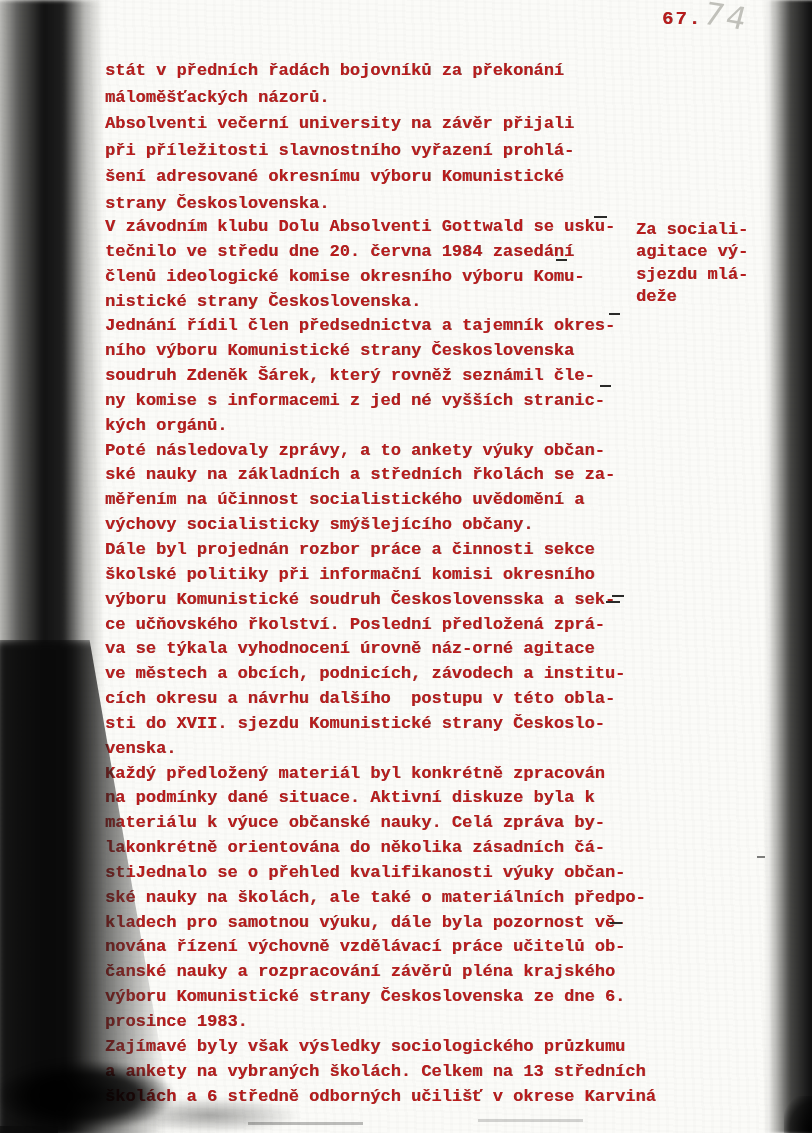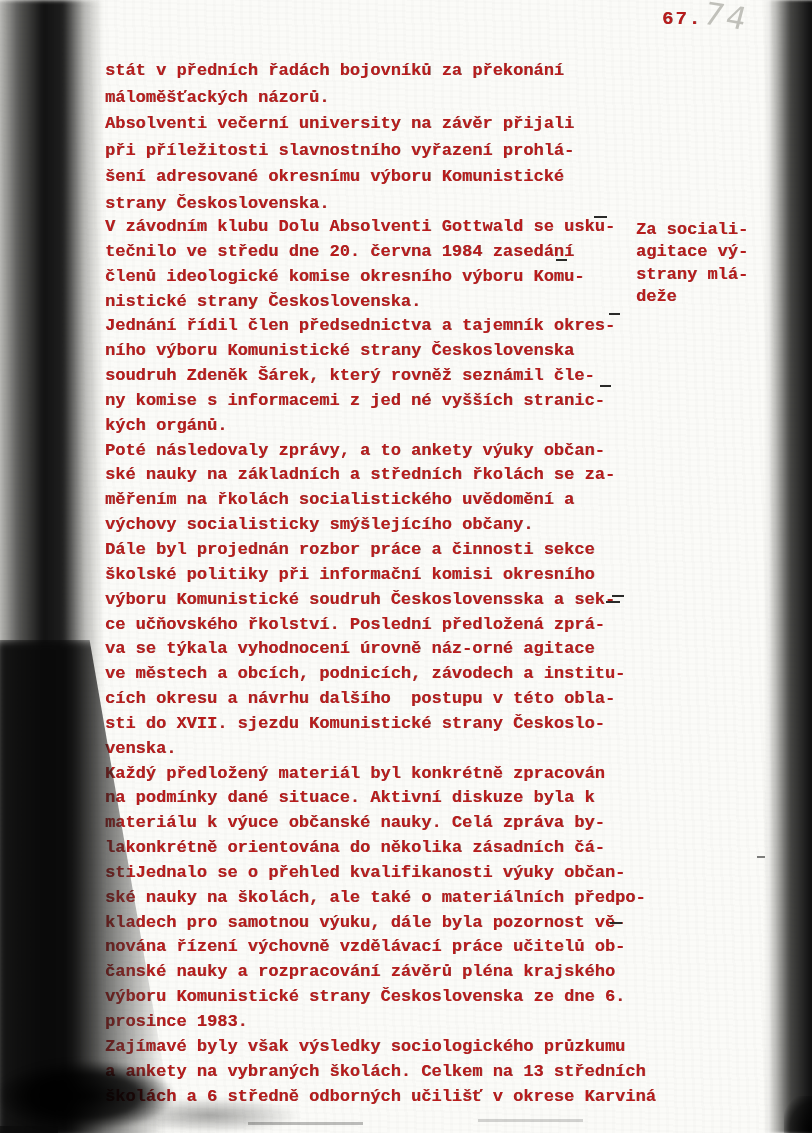--- a/index.html
+++ b/index.html
@@ -99,21 +99,21 @@
       <div class="line">tečnilo ve středu dne 20. června 1984 zasedání</div>
       <div class="line">členů ideologické komise okresního výboru Komu-</div>
       <div class="line">nistické strany Československa.</div>
       <div class="line">Jednání řídil člen předsednictva a tajemník okres-</div>
       <div class="line">ního výboru Komunistické strany Československa</div>
       <div class="line">soudruh Zdeněk Šárek, který rovněž seznámil čle-</div>
       <div class="line">ny komise s informacemi z jed né vyšších stranic-</div>
       <div class="line">kých orgánů.</div>
       <div class="line">Poté následovaly zprávy, a to ankety výuky občan-</div>
       <div class="line">ské nauky na základních a středních řkolách se za-</div>
-      <div class="line">měřením na řkolách socialistického uvědomění a</div>
+      <div class="line">měřením na účinnost socialistického uvědomění a</div>
       <div class="line">výchovy socialisticky smýšlejícího občany.</div>
       <div class="line">Dále byl projednán rozbor práce a činnosti sekce</div>
       <div class="line">školské politiky při informační komisi okresního</div>
       <div class="line">výboru Komunistické soudruh Českoslovensska a sek-</div>
       <div class="line">ce učňovského řkolství. Poslední předložená zprá-</div>
       <div class="line">va se týkala vyhodnocení úrovně náz-orné agitace</div>
       <div class="line">ve městech a obcích, podnicích, závodech a institu-</div>
       <div class="line">cích okresu a návrhu dalšího  postupu v této obla-</div>
       <div class="line">sti do XVII. sjezdu Komunistické strany Českoslo-</div>
       <div class="line">venska.</div>
@@ -129,21 +129,21 @@
       <div class="line">výboru Komunistické strany Československa ze dne 6.</div>
       <div class="line">prosince 1983.</div>
       <div class="line">Zajímavé byly však výsledky sociologického průzkumu</div>
       <div class="line">a ankety na vybraných školách. Celkem na 13 středních</div>
       <div class="line">školách a 6 středně odborných učilišť v okrese Karviná</div>
     </div>
 
   <div class="margin-note typed" id="marginNote">
       <div class="line">Za sociali-</div>
       <div class="line">agitace vý-</div>
-      <div class="line">strany mlá-</div>
+      <div class="line">sjezdu mlá-</div>
       <div class="line">deže</div>
     </div>
 
   <div class="mark" style="left:594px; top:216px; width:13px; height:2px;"></div>
   <div class="mark" style="left:556px; top:259px; width:11px; height:2px;"></div>
   <div class="mark" style="left:609px; top:313px; width:11px; height:2px;"></div>
   <div class="mark" style="left:600px; top:385px; width:11px; height:2px;"></div>
   <div class="mark" style="left:612px; top:595px; width:12px; height:2px;"></div>
   <div class="mark" style="left:606px; top:601px; width:14px; height:2px;"></div>
   <div class="mark" style="left:610px; top:922px; width:12px; height:2px;"></div>

